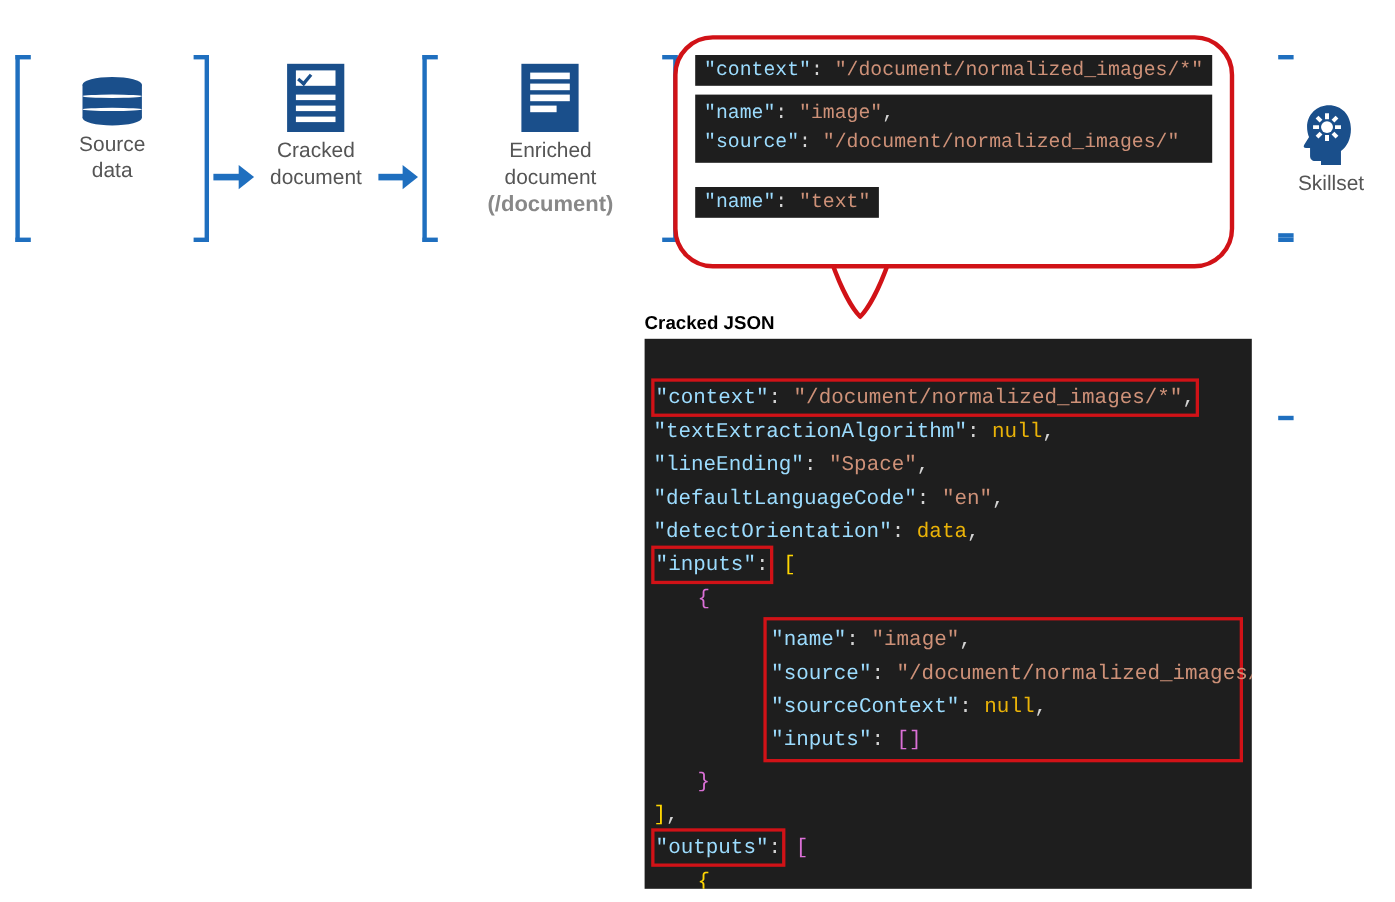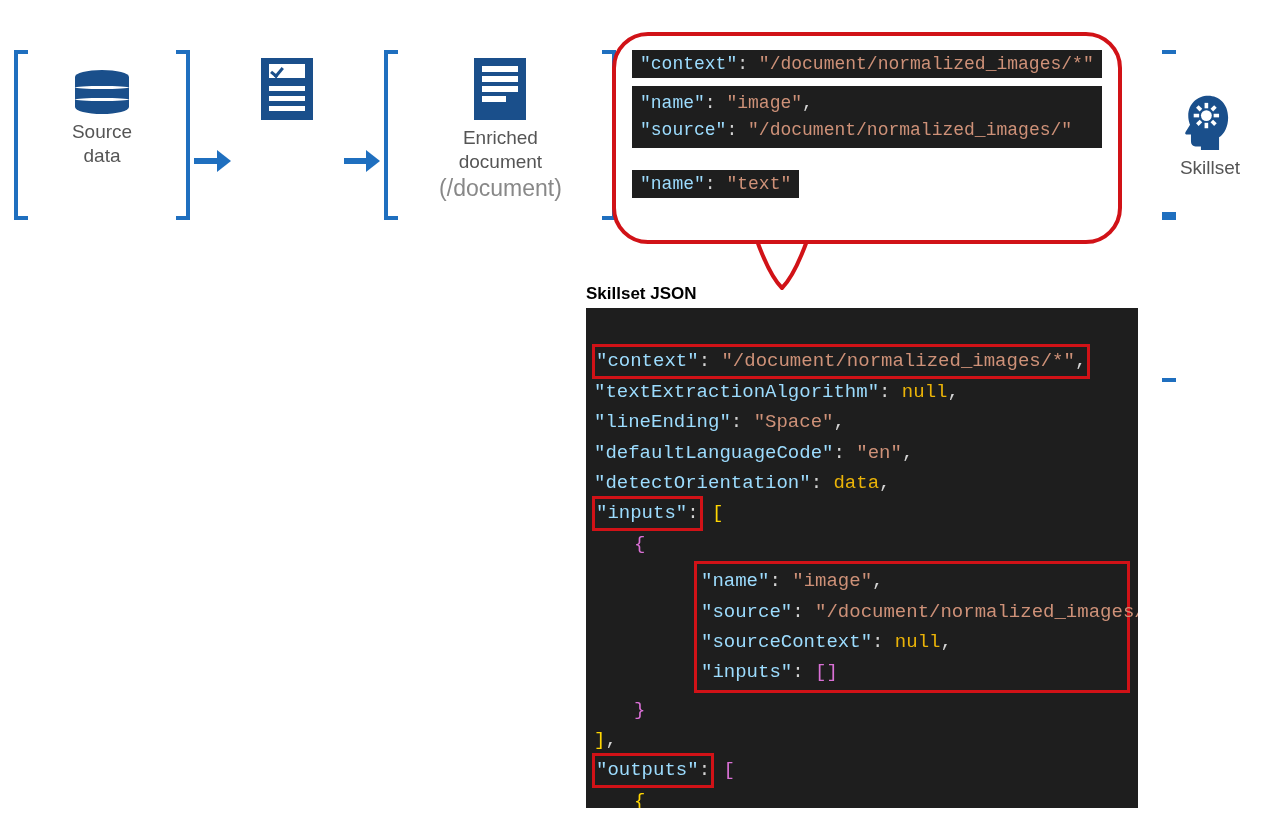--- a/index.html
+++ b/index.html
@@ -115,21 +115,21 @@
     position:relative;
   }
   .skill-head svg { width:100%; height:100%; }
 
   .label {
     font-size: 19px;
     color: #555;
     margin-top: 6px;
     line-height: 1.25;
   }
-  .label .sub { color:#888; font-size:23px; }
+  .label .sub { color:#888; font-size:20px;font-weight:bold; }
 
   .arrow {
     width: 42px; height: 22px;
     align-self: center;
     margin: 52px 4px 0;
     position: relative;
   }
   .arrow::before{
     content:""; position:absolute; top:8px; left:0; right:8px; height:6px;
     background:#1f6fbf;
@@ -262,20 +262,21 @@
 
   <div class="arrow"></div>
 
   <div class="stage" style="width:120px;">
     <div class="icon-box">
       <div class="doc-check"></div>
       <div class="doc-lines" style="top:28px;"></div>
       <div class="doc-lines" style="top:38px;"></div>
       <div class="doc-lines" style="top:48px;"></div>
     </div>
+    <div class="label">Cracked document</div>
   </div>
 
   <div class="arrow"></div>
 
   <div class="bracket-wrap">
     <div class="bracketL"></div>
     <div class="stage enrich-doc" style="width:140px;align-items:center;">
       <div class="icon-box" style="position:relative;">
         <span class="bar" style="top:8px; width:36px;"></span>
         <span class="bar" style="top:18px; width:36px;"></span>
@@ -338,21 +339,21 @@
   <div style="height:14px;"></div>
   <span class="code-chip"><span class="tok-key">"name"</span><span class="tok-punc">: </span><span class="tok-str">"text"</span></span>
 </div>
 <div class="callout-tail">
   <svg viewBox="0 0 70 54">
     <path d="M10 2 C 20 30, 30 46, 36 52 C 42 46, 52 30, 62 2" fill="#fff" stroke="#d11217" stroke-width="4" stroke-linejoin="round"></path>
     <rect x="6" y="-4" width="60" height="10" fill="#fff"></rect>
   </svg>
 </div>
 
-<div class="json-title">Skillset JSON</div>
+<div class="json-title">Cracked JSON</div>
 
 <div class="json-block">
 <span class="hl"><span class="tok-key">"context"</span><span class="tok-punc">: </span><span class="tok-str">"/document/normalized_images/*"</span><span class="tok-punc">,</span></span>
 <span class="tok-key">"textExtractionAlgorithm"</span><span class="tok-punc">: </span><span class="tok-null">null</span><span class="tok-punc">,</span>
 <span class="tok-key">"lineEnding"</span><span class="tok-punc">: </span><span class="tok-str">"Space"</span><span class="tok-punc">,</span>
 <span class="tok-key">"defaultLanguageCode"</span><span class="tok-punc">: </span><span class="tok-str">"en"</span><span class="tok-punc">,</span>
 <span class="tok-key">"detectOrientation"</span><span class="tok-punc">: </span><span class="tok-null">data</span><span class="tok-punc">,</span>
 <span class="hl"><span class="tok-key">"inputs"</span><span class="tok-punc">:</span></span> <span class="tok-brack">[</span>
 <span class="i1"><span class="tok-brace">{</span></span>
 <div class="hl-block" style="margin-left:100px;"><span class="tok-key">"name"</span><span class="tok-punc">: </span><span class="tok-str">"image"</span><span class="tok-punc">,</span>

